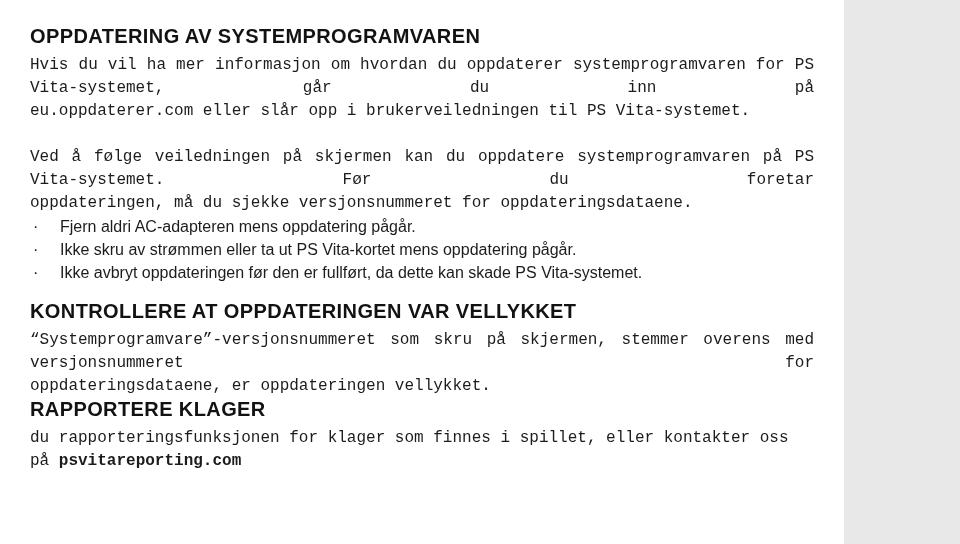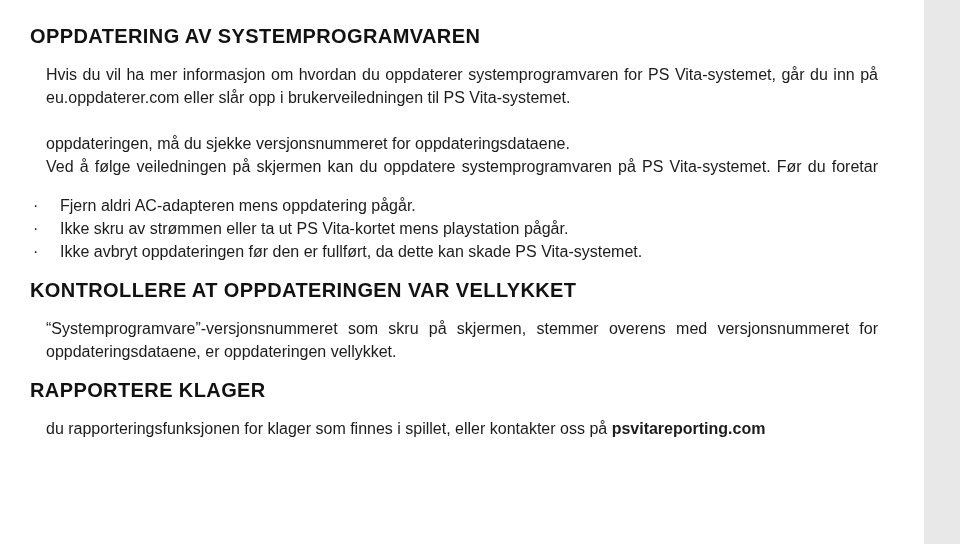--- a/index.html
+++ b/index.html
@@ -1,35 +1,35 @@
 <!DOCTYPE html>
 <html><head>
 <meta charset="utf-8">
 <style>
   html,body{margin:0;padding:0;background:#e8e8e8;}
   .page{
-    width:924px;height:544px;
+    width:844px;height:544px;
     background:#ffffff;
     box-sizing:border-box;
     padding:25px 30px 0 30px;
     font-family:"Liberation Sans",sans-serif;
     color:#1c1c1c;
     overflow:hidden;
     position:relative;
   }
   .heading{
     font-size:20px;
     font-weight:700;
     color:#121212;
     letter-spacing:0.4px;
     line-height:22px;
     margin:0 0 7px 0;
   }
-  .heading.spaced{margin-top:9px;}
-  .para{margin:16px;}
+  .heading.spaced{margin-top:0;}
+  .para{margin:0;font-family:Liberation Mono, monospace;}
   .para.after-gap{margin-bottom:23px;}
   .line{
     font-size:16px;
     line-height:23px;
     min-height:23px;
   }
   .j{
     text-align:justify;
     text-align-last:justify;
   }
@@ -58,32 +58,32 @@
 <div class="page">
 
   <h1 class="heading">OPPDATERING AV SYSTEMPROGRAMVAREN</h1>
 
   <div class="para after-gap">
     <div class="line j">Hvis du vil ha mer informasjon om hvordan du oppdaterer systemprogramvaren for PS Vita-systemet, går du inn på</div>
     <div class="line">eu.oppdaterer.com eller slår opp i brukerveiledningen til PS Vita-systemet.</div>
   </div>
 
   <div class="para">
+    <div class="line j">Ved å følge veiledningen på skjermen kan du oppdatere systemprogramvaren på PS Vita-systemet. Før du foretar</div>
     <div class="line">oppdateringen, må du sjekke versjonsnummeret for oppdateringsdataene.</div>
-    <div class="line j">Ved å følge veiledningen på skjermen kan du oppdatere systemprogramvaren på PS Vita-systemet. Før du foretar</div>
   </div>
 
   <div class="bullets">
     <div class="bullet-row">
       <span class="bullet-dot">·</span>
       <span class="bullet-text">Fjern aldri AC-adapteren mens oppdatering pågår.</span>
     </div>
     <div class="bullet-row">
       <span class="bullet-dot">·</span>
-      <span class="bullet-text">Ikke skru av strømmen eller ta ut PS Vita-kortet mens playstation pågår.</span>
+      <span class="bullet-text">Ikke skru av strømmen eller ta ut PS Vita-kortet mens oppdatering pågår.</span>
     </div>
     <div class="bullet-row">
       <span class="bullet-dot">·</span>
       <span class="bullet-text">Ikke avbryt oppdateringen før den er fullført, da dette kan skade PS Vita-systemet.</span>
     </div>
   </div>
 
   <h1 class="heading">KONTROLLERE AT OPPDATERINGEN VAR VELLYKKET</h1>
 
   <div class="para">

